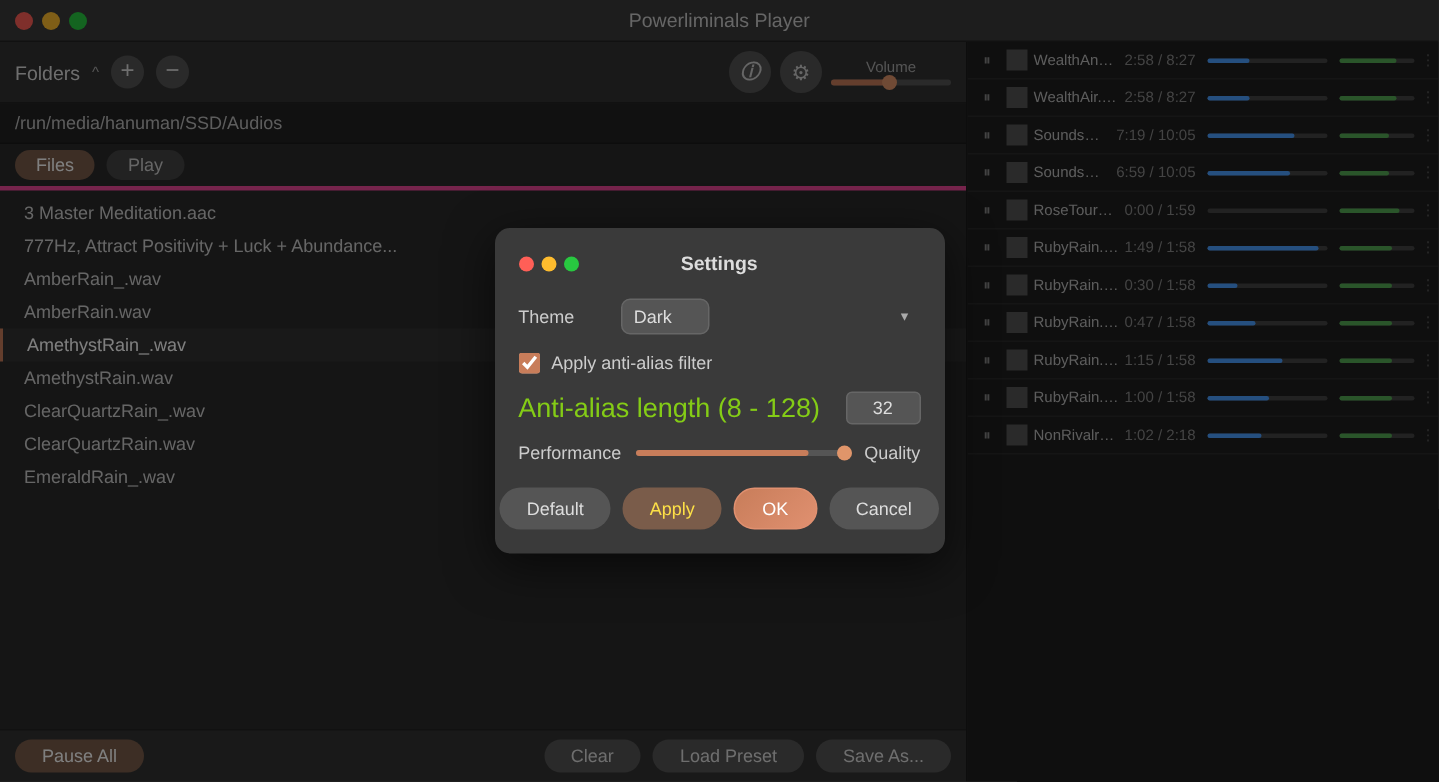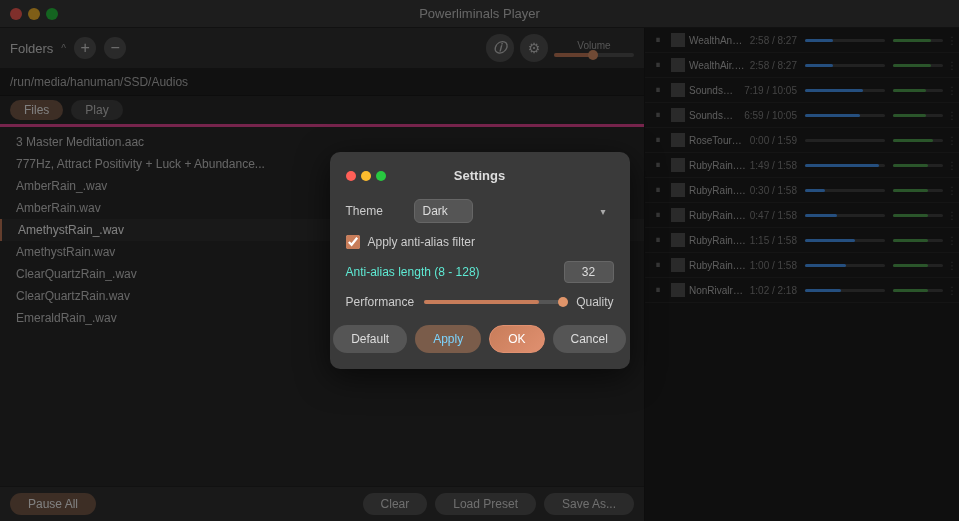--- a/index.html
+++ b/index.html
@@ -391,22 +391,22 @@
       font-size: 12px;
     }
 
     .modal-alias-row {
       display: flex;
       align-items: center;
       gap: 8px;
       margin-bottom: 12px;
     }
     .modal-alias-label {
-      color: #5eead4;
-      font-size: 12px;
+      color: #84cc16;
+      font-size: 18px;
       flex: 1;
     }
     .modal-alias-value {
       background: #555;
       border: 1px solid #666;
       border-radius: 4px;
       color: #ddd;
       font-size: 12px;
       padding: 3px 8px;
       width: 50px;
@@ -457,21 +457,21 @@
       justify-content: center;
     }
     .modal-btn {
       padding: 6px 18px;
       border-radius: 14px;
       border: none;
       cursor: pointer;
       font-size: 12px;
     }
     .btn-default { background: #555; color: #ddd; }
-    .btn-apply { background: #7a5c4a; color: #7dd3fc; }
+    .btn-apply { background: #7a5c4a; color: #fde047; }
     .btn-ok {
       background: linear-gradient(135deg, #c87d5a, #e09070);
       color: #fff;
       border: 1px solid #e09070;
     }
     .btn-cancel { background: #555; color: #ddd; }
   </style>
 </head>
 <body>
 

